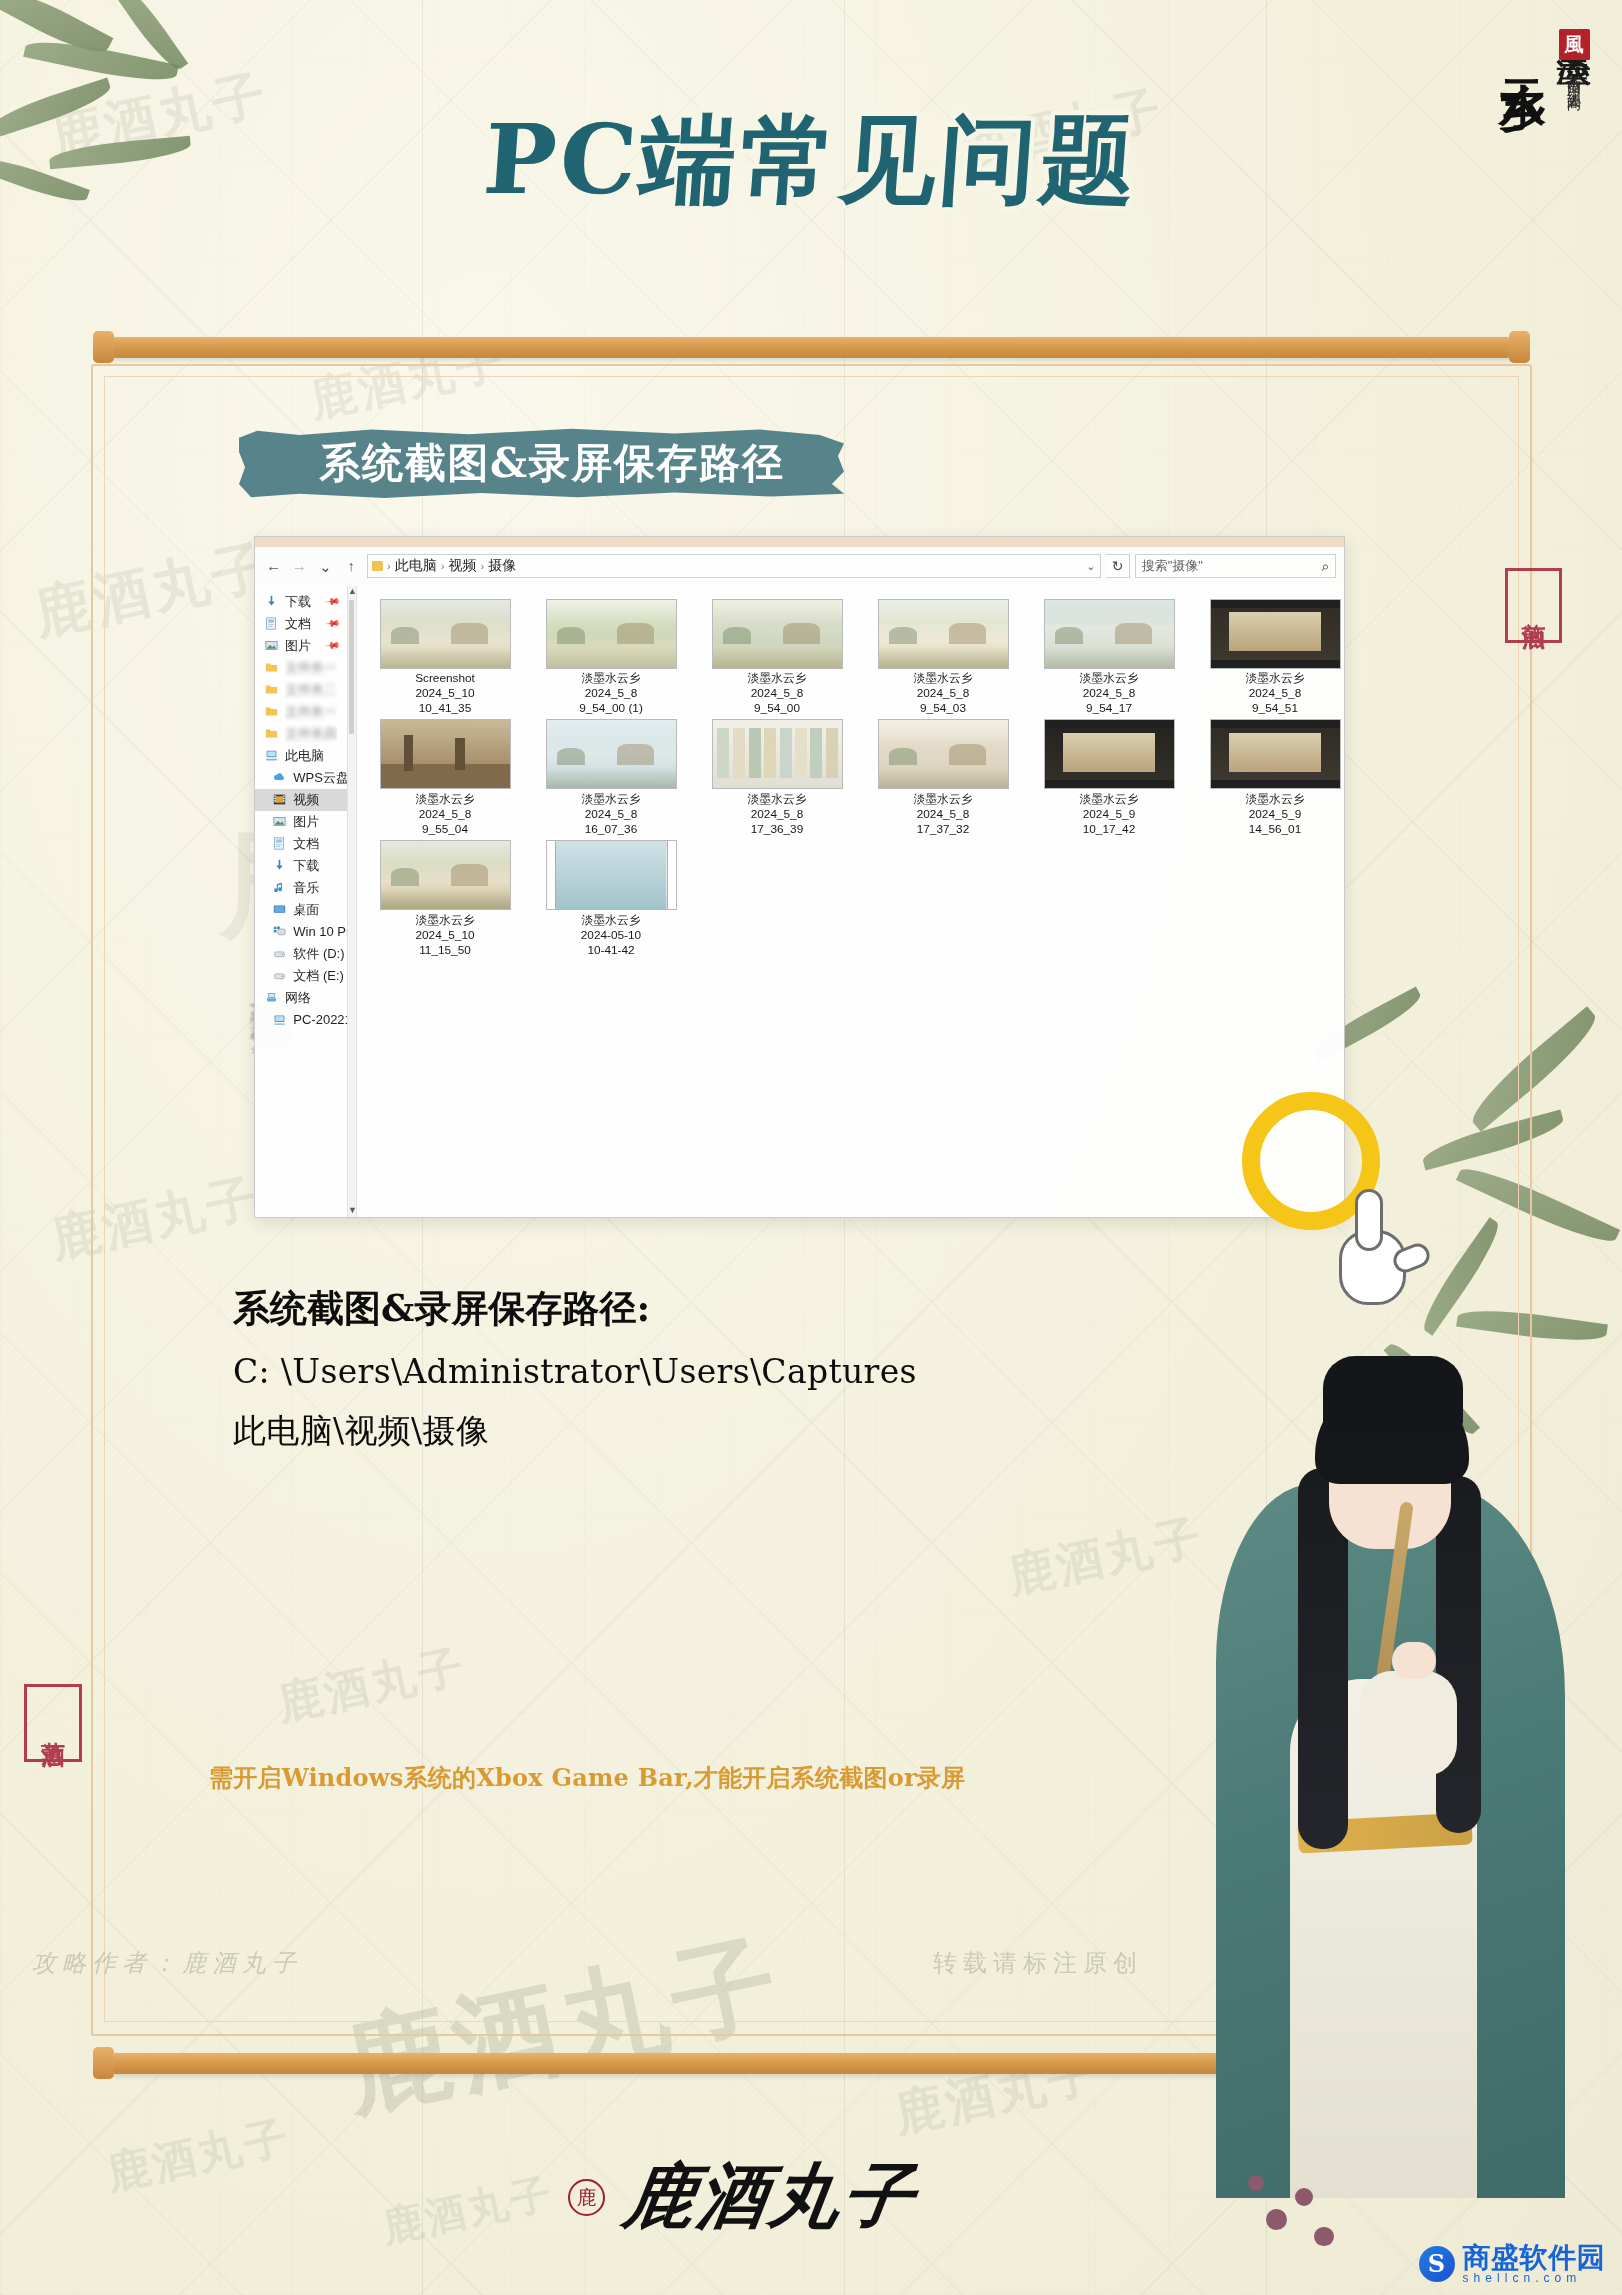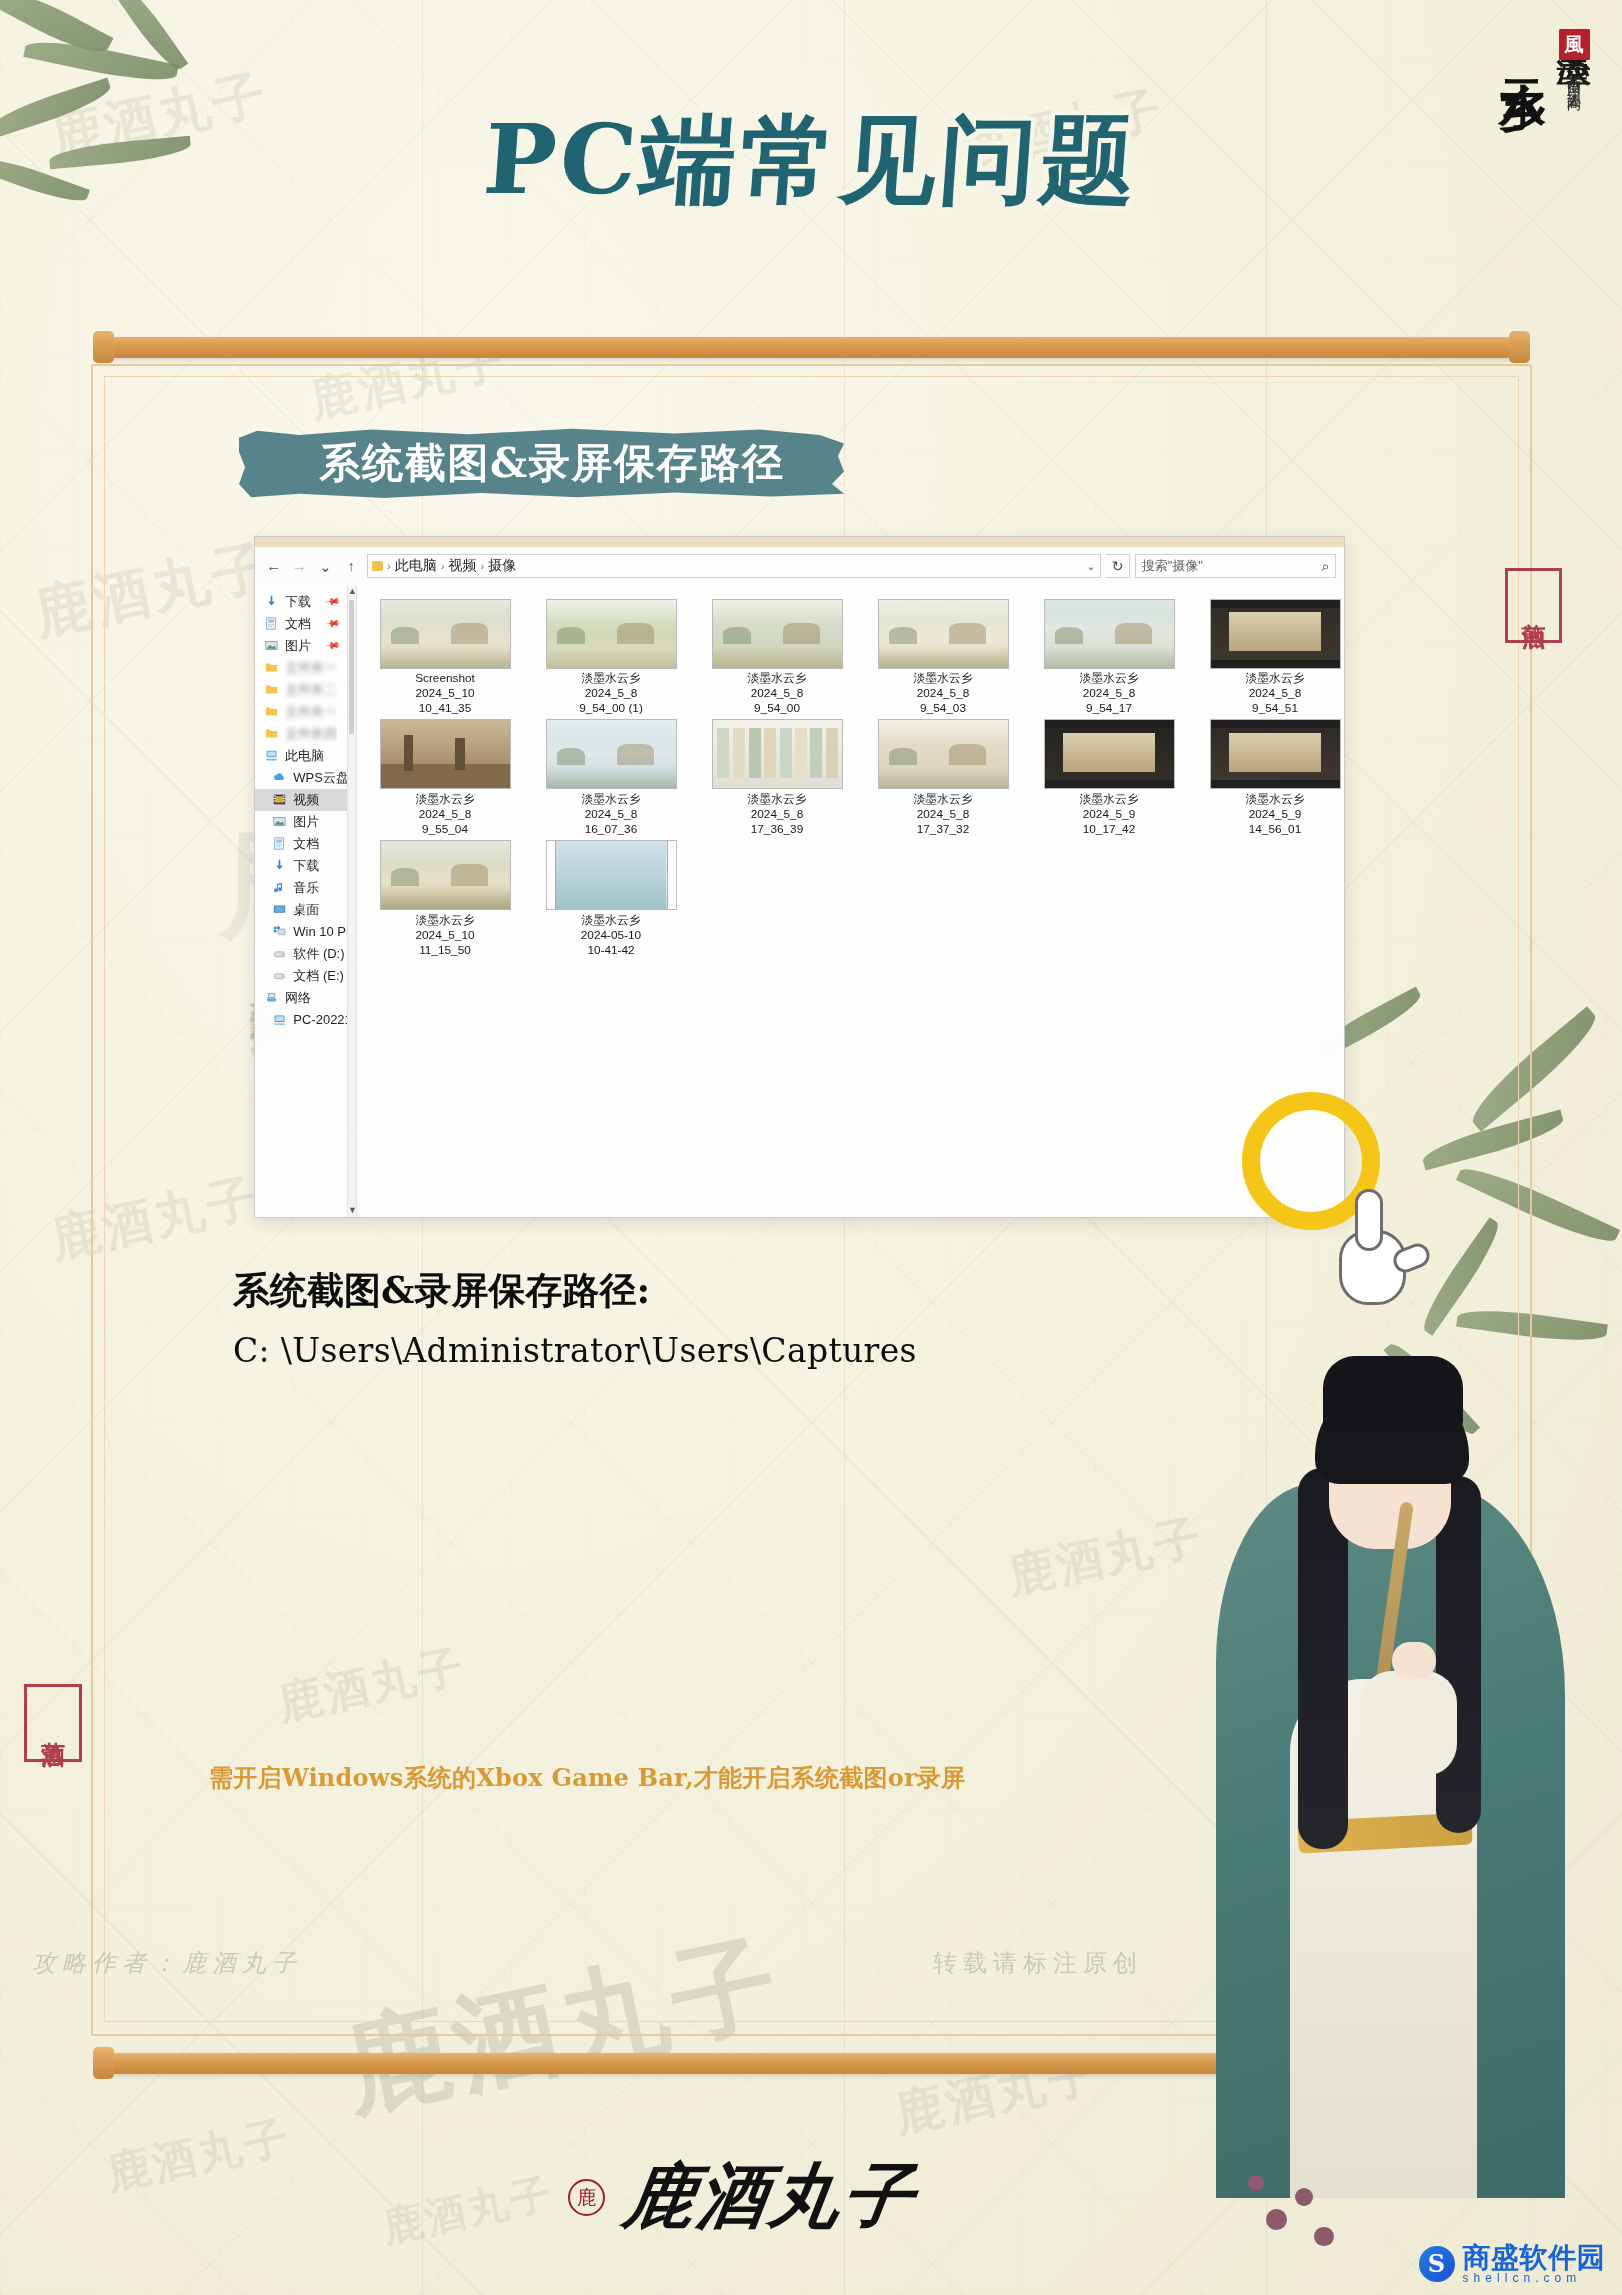--- a/index.html
+++ b/index.html
@@ -285,20 +285,21 @@
   .filmstrip-r { left:auto; right:0; border-right:none; border-left:0.8px solid #aaa; }
 
   
   .content-text {
     position: absolute; left: 233px; top: 1266px; width: 1014px;
   }
   .ct-line {
     font-family: "DejaVu Serif", serif;
     color: #0d0d0d;
     white-space: nowrap;
+    margin-top: 18px;
   }
   .ct-h { font-size: 37px; font-weight: bold; margin-bottom: 14.6px; }
   .ct-p { font-size: 33px; margin-bottom: 8px; letter-spacing: .01em; }
   .ct-gap { height: 36px; }
   .ct-k { font-size: 37px; font-weight: bold; }
   .ct-k span.reg { font-weight: normal; font-size: 35px; }
   .note {
     position: absolute; left: 209px; top: 1762px;
     font-family: "DejaVu Serif", serif;
     font-size: 24px; font-weight: bold;
@@ -863,20 +864,21 @@
 <div class="cursor-hand">
   <div class="ch-ring"></div>
   <div class="ch-palm"></div>
   <div class="ch-finger"></div>
   <div class="ch-thumb"></div>
 </div>
 
 <div class="content-text">
   <div class="ct-line ct-h">系统截图&amp;录屏保存路径:</div>
   <div class="ct-line ct-p">C:  \Users\Administrator\Users\Captures</div>
+  <div class="ct-line ct-p">此电脑\视频\摄像</div>
   <div class="ct-gap"></div>
   <div class="ct-gap"></div>
 </div>
 
 <div class="note">需开启Windows系统的Xbox Game Bar,才能开启系统截图or录屏</div>
 
 <div class="seal-big" style="left:1505px; top:568px; width:57px; height:75px; font-size:24px;">煎酒</div>
 <div class="seal-big" style="left:24px;   top:1684px; width:58px; height:78px; font-size:24px;">蕙酒</div>
 
 <div class="char-wrap">

